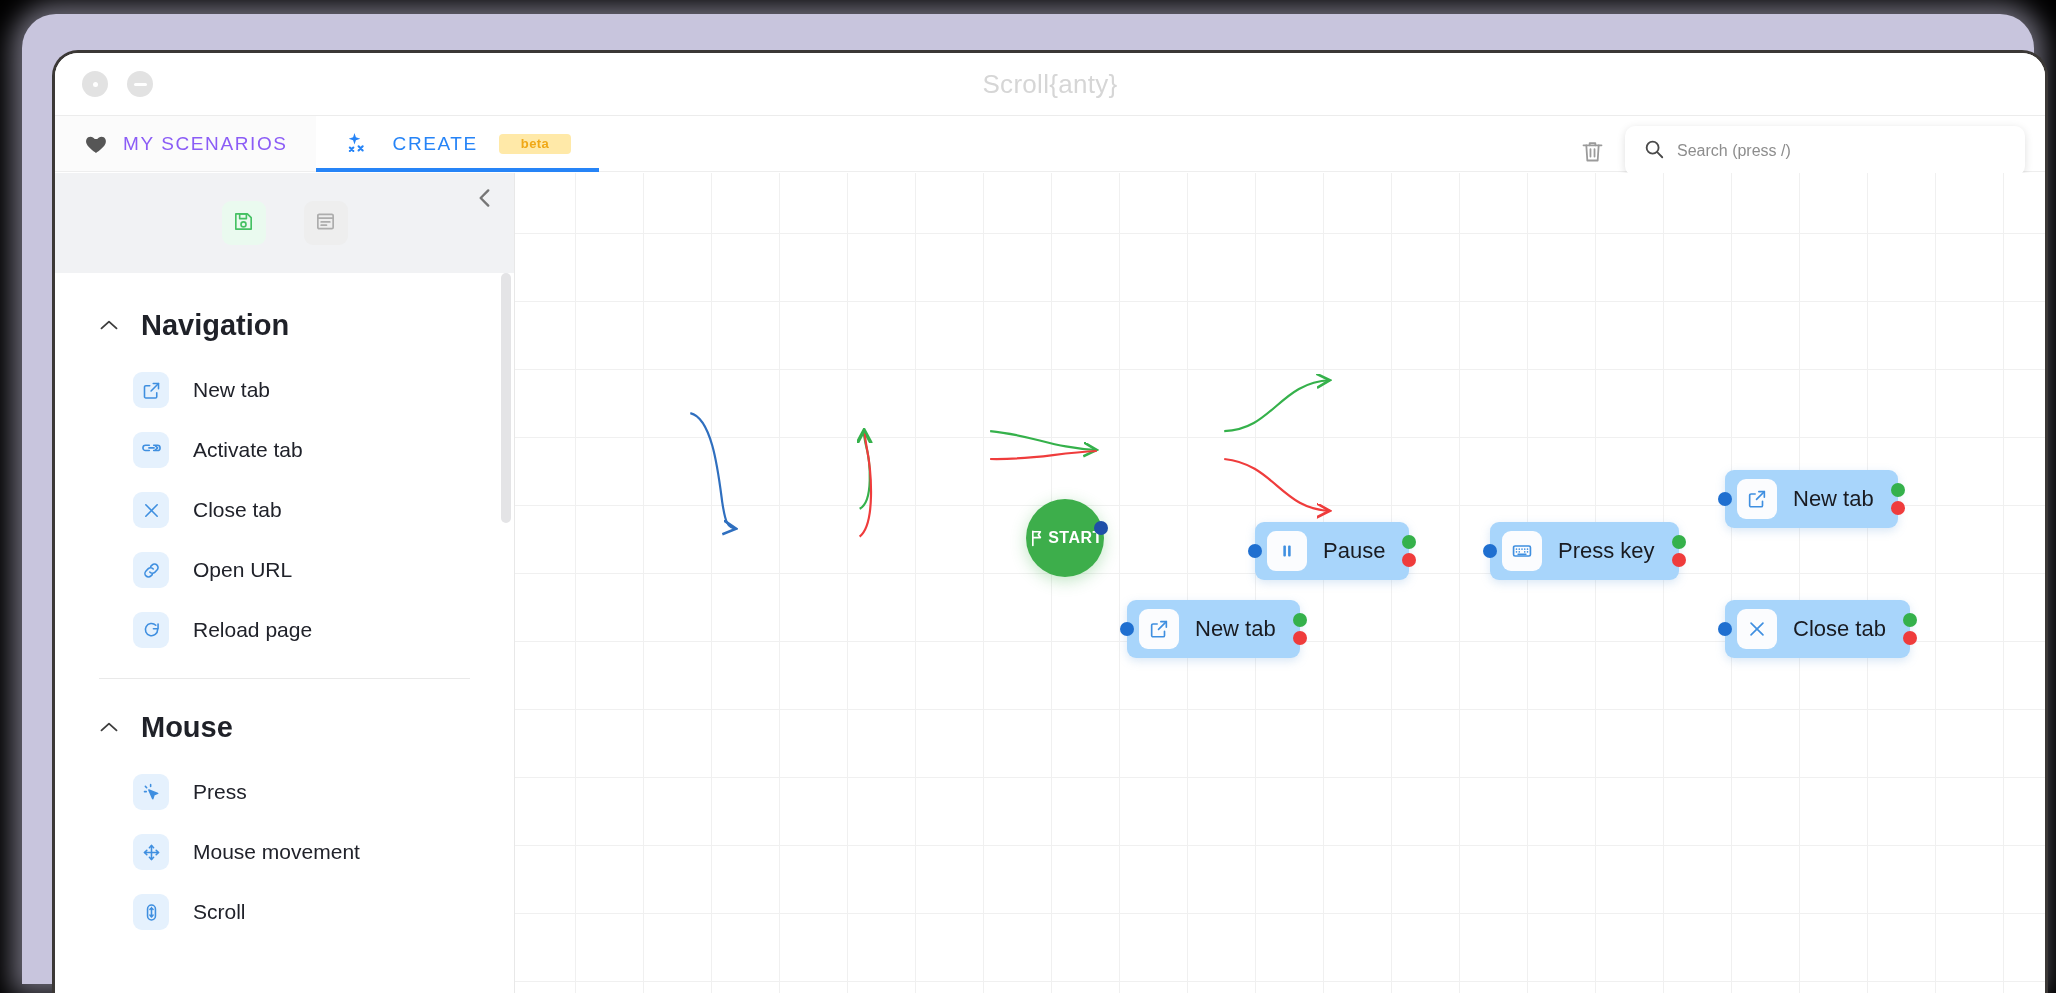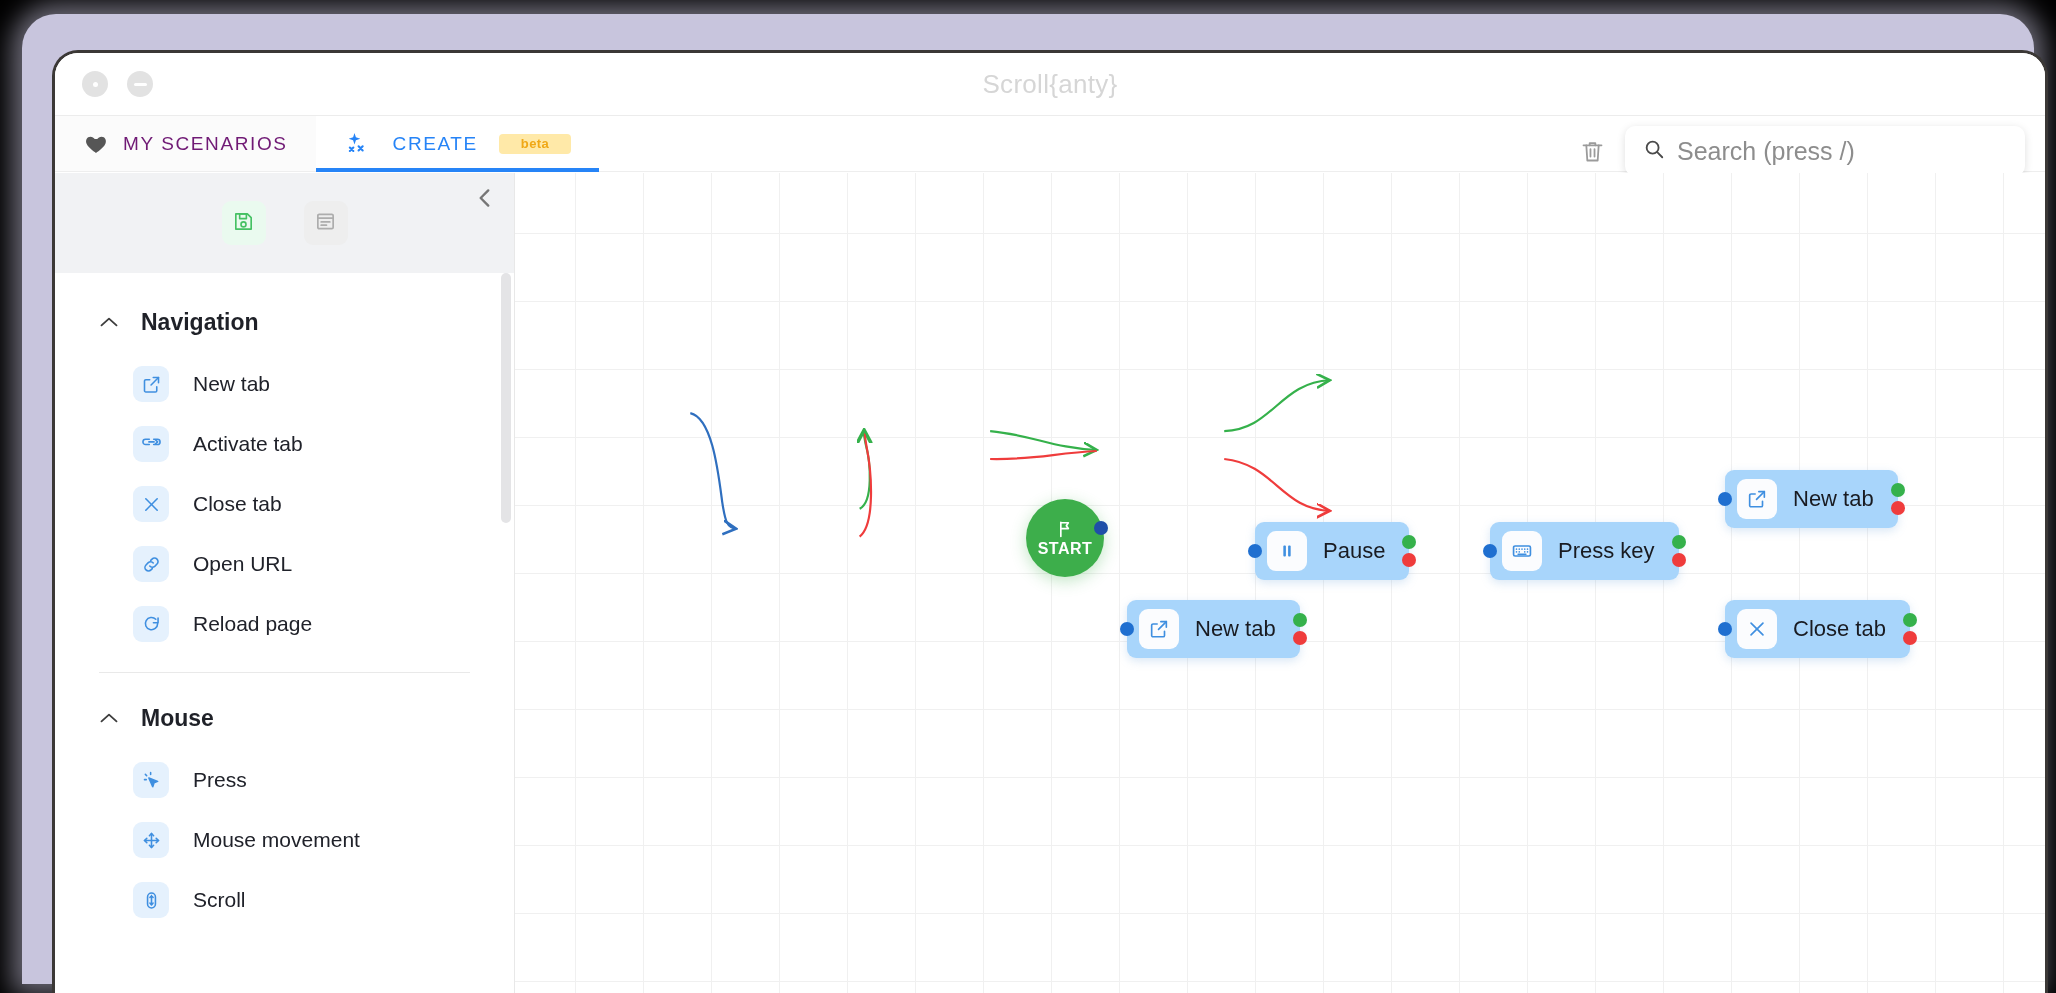--- a/index.html
+++ b/index.html
@@ -90,21 +90,21 @@
   .tab.active::after {
     content: "";
     position: absolute;
     left: 0; right: 0; bottom: -1px;
     height: 4px;
     background: #2684f7;
   }
   .tab-label {
     font-size: 19px;
     letter-spacing: 1.6px;
-    color: #701a75;
+    color: #8b5cf6;
     font-weight: 400;
   }
   .tab.active .tab-label { color: #2684f7; }
   .heart-ico { width: 26px; height: 24px; color: #565656; display:block; }
   .create-ico { width: 28px; height: 28px; color: #2684f7; display:block; }
   .beta-badge {
     background: #ffe9a8;
     color: #f0a816;
     font-size: 13px;
     font-weight: bold;
@@ -132,21 +132,21 @@
     background: #ffffff;
     border-radius: 10px;
     box-shadow: 0 2px 9px rgba(0,0,0,.13);
     display: flex; align-items: center;
     gap: 12px;
     padding: 0 18px;
     cursor: text;
   }
   #search-input {
     border: none; outline: none;
-    font-size: 25px;
+    font-size: 16px;
     color: #4a4a4a;
     background: transparent;
     flex: 1;
     font-family: "Liberation Sans", sans-serif;
   }
   #search-input::placeholder { color: #8d8d8d; }
 
   
   #body {
     position: absolute;
@@ -198,21 +198,21 @@
   .group { padding: 0 0 6px; }
   .group-header {
     display: flex;
     align-items: center;
     gap: 22px;
     padding: 26px 0 18px 44px;
     cursor: pointer;
   }
   .group-chevron { width: 20px; height: 12px; color: #3d3d3d; }
   .group-title {
-    font-size: 23px;
+    font-size: 29px;
     font-weight: bold;
     color: #1f2128;
   }
   .group-divider {
     height: 1px;
     background: #e9e9e9;
     margin: 18px 44px 0 44px;
   }
   .action-item {
     display: flex;
@@ -295,21 +295,21 @@
   .port.ok  { background: #35b14b; right: -7px; top: 13px; }
   .port.err { background: #ef3c3c; right: -7px; bottom: 13px; }
 
   #start-node {
     position: absolute;
     width: 78px; height: 78px;
     border-radius: 50%;
     background: #3dae4b;
     color: #ffffff;
     display: flex;
-    flex-direction: column;
+    flex-direction: row;
     align-items: center;
     justify-content: center;
     gap: 1px;
     cursor: pointer;
     box-shadow: 0 4px 16px rgba(61,174,75,.32);
   }
   #start-node .flag { width: 20px; height: 20px; }
   #start-label { font-size: 16px; font-weight: bold; letter-spacing: .5px; }
   #start-port {
     position: absolute;

